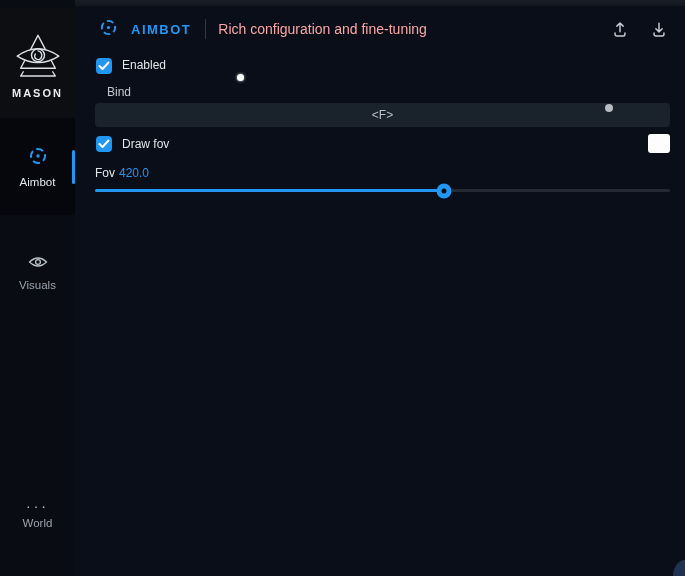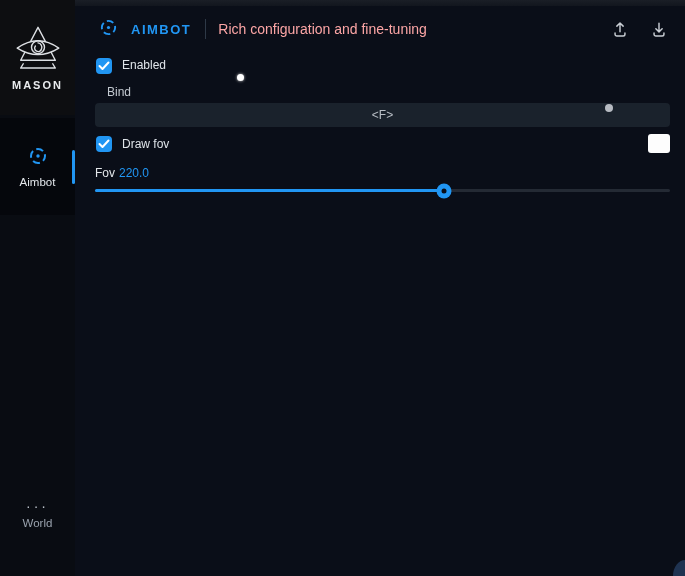--- a/index.html
+++ b/index.html
@@ -2,21 +2,21 @@
 <html><head>
 <meta charset="utf-8">
 <style>
   * { margin:0; padding:0; box-sizing:border-box; }
   html,body { width:685px; height:576px; overflow:hidden; background:#05070b;
               font-family:"Liberation Sans", sans-serif; }
   .root { position:relative; width:685px; height:576px; }
 
   
   .sidebar { position:absolute; left:0; top:0; width:75px; height:576px; background:#090c12; }
-  .logo-section { position:absolute; left:0; top:0; width:75px; height:115px; background:#0d0e11;
+  .logo-section { position:absolute; left:0; top:8px; width:75px; height:115px; background:#0d0e11;
                   display:flex; flex-direction:column; align-items:center; justify-content:center; }
   .logo-section svg { display:block; }
   .logo-text { margin-top:5px; font-size:11px; font-weight:bold; letter-spacing:2px; color:#e9ebee; }
 
   .nav-item { position:absolute; left:0; width:75px; display:flex; flex-direction:column;
               align-items:center; justify-content:center; cursor:pointer; }
   .nav-item .nav-label { margin-top:6px; font-size:11.5px; color:#9aa3ae; }
   .nav-item.active { background:#05070c; }
   .nav-item.active .nav-label { color:#e3e7eb; }
   .active-bar { position:absolute; right:0; top:50%; transform:translateY(-50%);
@@ -104,20 +104,29 @@
       <span>
         <svg width="20" height="20" viewBox="0 0 20 20" fill="none">
           <circle cx="10" cy="10" r="7" stroke="#2196f3" stroke-width="2" stroke-dasharray="7.3 3.7" stroke-dashoffset="2"></circle>
           <circle cx="10" cy="10" r="1.7" fill="#2196f3"></circle>
         </svg>
       </span>
       <span class="nav-label">Aimbot</span>
       <span class="active-bar"></span>
     </div>
 
+    <div class="nav-item nav-visuals">
+      <span>
+        <svg width="20" height="14" viewBox="0 0 20 14" fill="none" stroke="#bcc3cb" stroke-width="1.3">
+          <path d="M1.5 7 Q10 -1 18.5 7 Q10 15 1.5 7 Z"></path>
+          <circle cx="10" cy="7" r="2.4"></circle>
+        </svg>
+      </span>
+      <span class="nav-label">Visuals</span>
+    </div>
 
 
     <div class="nav-item nav-misc">
       <span class="ellipsis-glyph">···</span>
       <span class="nav-label">World</span>
     </div>
   </div>
 
   <div class="main">
     <div class="top-strip"></div>
@@ -164,21 +173,21 @@
       <span class="checkbox checked">
         <svg width="12" height="10" viewBox="0 0 12 10" fill="none" stroke="#ffffff" stroke-width="2" stroke-linecap="round" stroke-linejoin="round" style="display: block;">
           <path d="M1.5 5 L4.5 8 L10.5 1.5"></path>
         </svg>
       </span>
       <span class="check-label">Draw fov</span>
     </div>
     <div class="color-swatch" style="background: rgb(253, 253, 253);"></div>
 
     <div class="fov-label">
-      <span>Fov</span><span class="fov-value">220.0</span>
+      <span>Fov</span><span class="fov-value">420.0</span>
     </div>
     <div class="slider">
       <div class="slider-track"></div>
       <div class="slider-fill" style="width: 60.7%;"></div>
       <div class="slider-handle" style="left: 60.7%;"></div>
     </div>
 
     <div class="cursor-dot-white"></div>
     <div class="cursor-dot-gray"></div>
     <div class="corner-sliver"></div>

